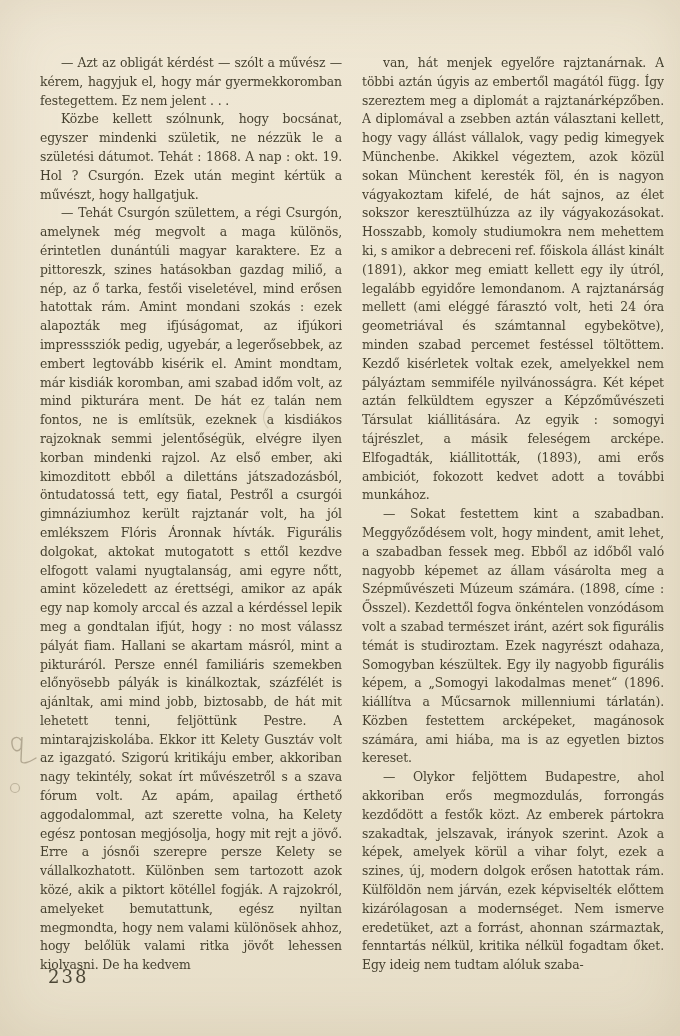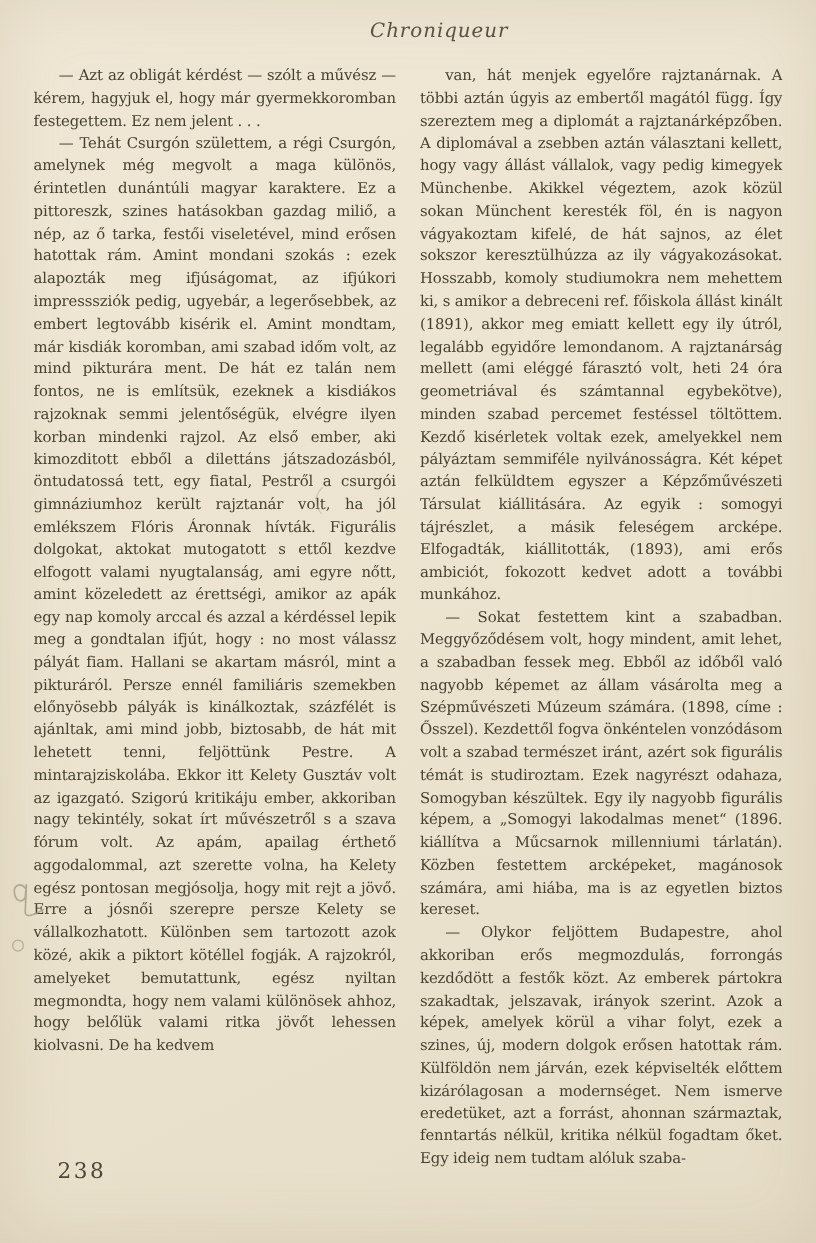--- a/index.html
+++ b/index.html
@@ -30,21 +30,21 @@
     font-style: italic;
     font-size: 16.5px;
     letter-spacing: 0.8px;
     color: #575243;
     padding-left: 52px;
     box-sizing: border-box;
   }
   .columns {
     position: absolute;
     top: 54px;
-    left: 28px;
+    left: 40px;
     width: 624px;
     display: flex;
     gap: 20px;
   }
   .col {
     width: 302px;
     height: 925px;
     overflow: hidden;
     text-align: justify;
     color: #46412f;
@@ -69,25 +69,25 @@
     pointer-events: none;
   }
   .mark-17 { left: 4px; top: 732px; }
   .mark-paren { left: 258px; top: 404px; opacity: 0.5; }
 </style>
 </head>
 <body>
 
 <div class="page">
 
-  <div class="running-head">Chroniqueur</div>
 
   <div class="columns">
     <div class="col">
         <p>— Azt az obligát kérdést — szólt a művész — kérem, hagyjuk el, hogy már gyermekkoromban festegettem. Ez nem jelent . . .</p>
+        <p>Közbe kellett szólnunk, hogy bocsánat, egyszer mindenki születik, ne nézzük le a születési dátumot. Tehát : 1868. A nap : okt. 19. Hol ? Csurgón. Ezek után megint kértük a művészt, hogy hallgatjuk.</p>
         <p>— Tehát Csurgón születtem, a régi Csurgón, amelynek még megvolt a maga különös, érintetlen dunántúli magyar karaktere. Ez a pittoreszk, szines hatásokban gazdag miliő, a nép, az ő tarka, festői viseletével, mind erősen hatottak rám. Amint mondani szokás : ezek alapozták meg ifjúságomat, az ifjúkori impresssziók pedig, ugyebár, a legerősebbek, az embert legtovább kisérik el. Amint mondtam, már kisdiák koromban, ami szabad időm volt, az mind pikturára ment. De hát ez talán nem fontos, ne is említsük, ezeknek a kisdiákos rajzoknak semmi jelentőségük, elvégre ilyen korban mindenki rajzol. Az első ember, aki kimozditott ebből a dilettáns játszadozásból, öntudatossá tett, egy fiatal, Pestről a csurgói gimnáziumhoz került rajztanár volt, ha jól emlékszem Flóris Áronnak hívták. Figurális dolgokat, aktokat mutogatott s ettől kezdve elfogott valami nyugtalanság, ami egyre nőtt, amint közeledett az érettségi, amikor az apák egy nap komoly arccal és azzal a kérdéssel lepik meg a gondtalan ifjút, hogy : no most válassz pályát fiam. Hallani se akartam másról, mint a pikturáról. Persze ennél familiáris szemekben előnyösebb pályák is kinálkoztak, százfélét is ajánltak, ami mind jobb, biztosabb, de hát mit lehetett tenni, feljöttünk Pestre. A mintarajziskolába. Ekkor itt Kelety Gusztáv volt az igazgató. Szigorú kritikáju ember, akkoriban nagy tekintély, sokat írt művészetről s a szava fórum volt. Az apám, apailag érthető aggodalommal, azt szerette volna, ha Kelety egész pontosan megjósolja, hogy mit rejt a jövő. Erre a jósnői szerepre persze Kelety se vállalkozhatott. Különben sem tartozott azok közé, akik a piktort kötéllel fogják. A rajzokról, amelyeket bemutattunk, egész nyiltan megmondta, hogy nem valami különösek ahhoz, hogy belőlük valami ritka jövőt lehessen kiolvasni. De ha kedvem</p>
       </div>
     <div class="col">
         <p>van, hát menjek egyelőre rajztanárnak. A többi aztán úgyis az embertől magától függ. Így szereztem meg a diplomát a rajztanárképzőben. A diplomával a zsebben aztán választani kellett, hogy vagy állást vállalok, vagy pedig kimegyek Münchenbe. Akikkel végeztem, azok közül sokan Münchent keresték föl, én is nagyon vágyakoztam kifelé, de hát sajnos, az élet sokszor keresztülhúzza az ily vágyakozásokat. Hosszabb, komoly studiumokra nem mehettem ki, s amikor a debreceni ref. főiskola állást kinált (1891), akkor meg emiatt kellett egy ily útról, legalább egyidőre lemondanom. A rajztanárság mellett (ami eléggé fárasztó volt, heti 24 óra geometriával és számtannal egybekötve), minden szabad percemet festéssel töltöttem. Kezdő kisérletek voltak ezek, amelyekkel nem pályáztam semmiféle nyilvánosságra. Két képet aztán felküldtem egyszer a Képzőművészeti Társulat kiállitására. Az egyik : somogyi tájrészlet, a másik feleségem arcképe. Elfogadták, kiállitották, (1893), ami erős ambiciót, fokozott kedvet adott a további munkához.</p>
         <p>— Sokat festettem kint a szabadban. Meggyőződésem volt, hogy mindent, amit lehet, a szabadban fessek meg. Ebből az időből való nagyobb képemet az állam vásárolta meg a Szépművészeti Múzeum számára. (1898, címe : Ősszel). Kezdettől fogva önkéntelen vonzódásom volt a szabad természet iránt, azért sok figurális témát is studiroztam. Ezek nagyrészt odahaza, Somogyban készültek. Egy ily nagyobb figurális képem, a „Somogyi lakodalmas menet“ (1896. kiállítva a Műcsarnok millenniumi tárlatán). Közben festettem arcképeket, magánosok számára, ami hiába, ma is az egyetlen biztos kereset.</p>
         <p>— Olykor feljöttem Budapestre, ahol akkoriban erős megmozdulás, forrongás kezdődött a festők közt. Az emberek pártokra szakadtak, jelszavak, irányok szerint. Azok a képek, amelyek körül a vihar folyt, ezek a szines, új, modern dolgok erősen hatottak rám. Külföldön nem járván, ezek képviselték előttem kizárólagosan a modernséget. Nem ismerve eredetüket, azt a forrást, ahonnan származtak, fenntartás nélkül, kritika nélkül fogadtam őket. Egy ideig nem tudtam alóluk szaba-</p>
       </div>
   </div>
 
   <div class="page-number">238</div>

